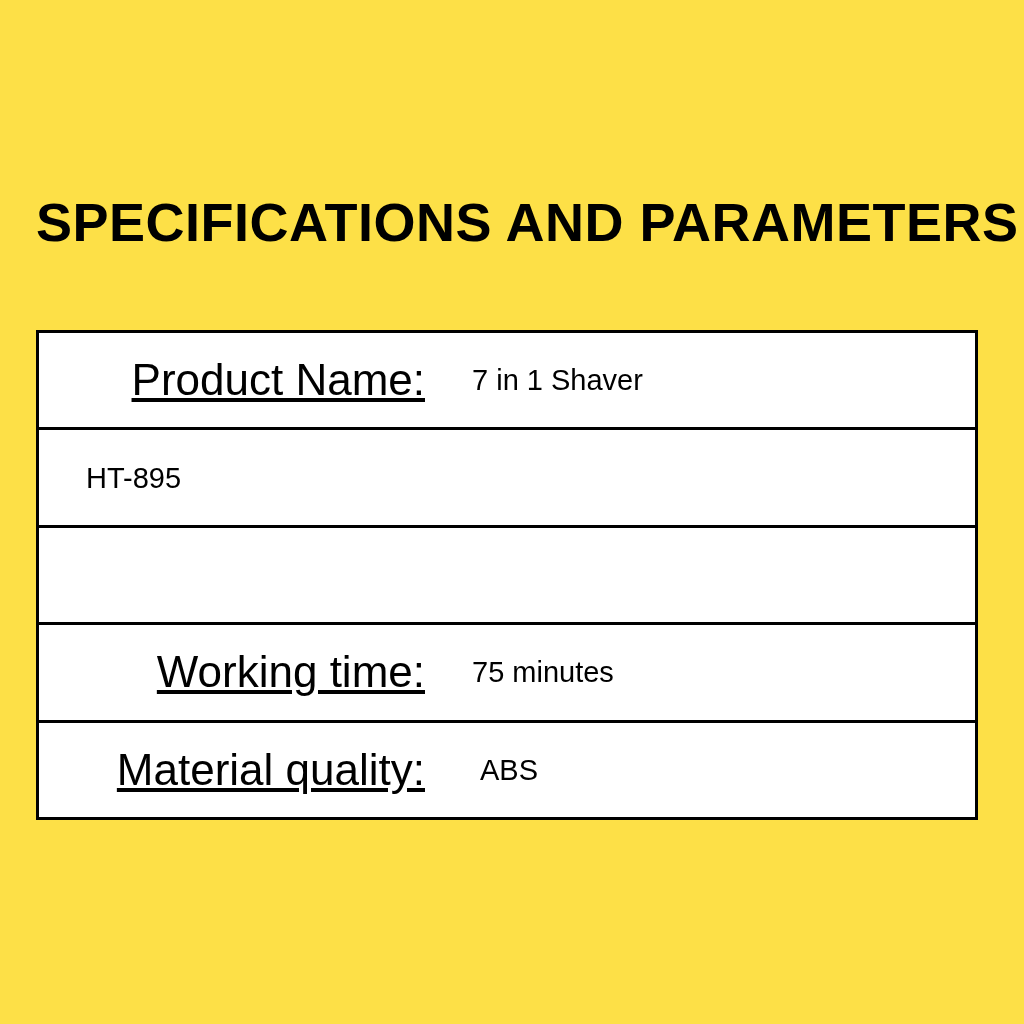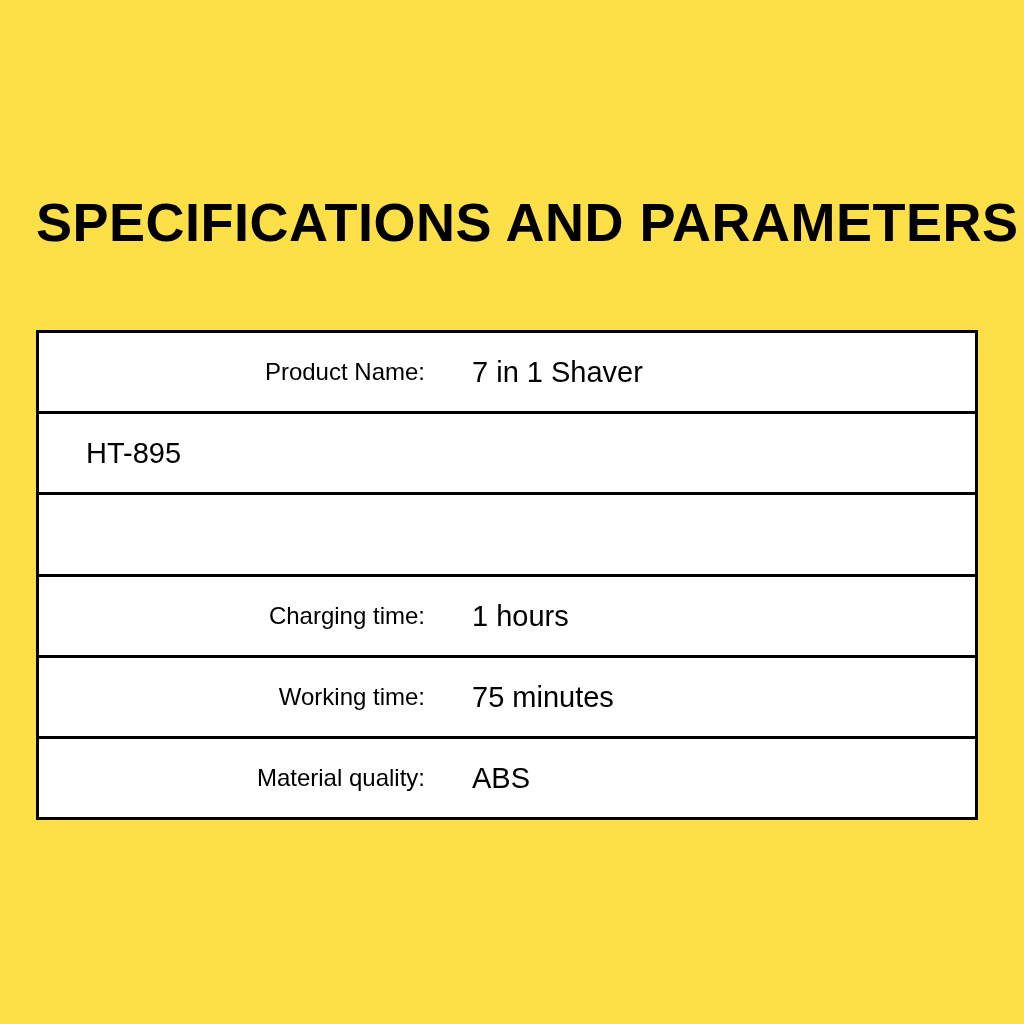--- a/index.html
+++ b/index.html
@@ -56,31 +56,33 @@
     flex: 1 1 0;
     display: flex;
     flex-direction: row;
     align-items: center;
     box-sizing: border-box;
     border-bottom: 3px solid #000000;
     background: #ffffff;
   }
   .spec-row:last-child {
     border-bottom: none;
+    gap: 8px;
   }
 
   .spec-label {
     box-sizing: border-box;
     width: 386px;           
     padding-right: 0px;
     text-align: right;
-    font-size: 24px;
+    font-size: 44px;
     line-height: 40px;
     white-space: nowrap;
     color: #000000;
+    text-decoration: underline;
   }
 
   .spec-value {
     box-sizing: border-box;
     flex: 1 1 auto;
     padding-left: 47px;     
     text-align: left;
     font-size: 29px;
     line-height: 40px;
     white-space: pre;       
@@ -101,24 +103,20 @@
       <div class="spec-value">7 in 1 Shaver</div>
     </div>
 
     <div class="spec-row">
       <div class="spec-value">HT-895</div>
     </div>
 
     <div class="spec-row">
     </div>
 
-    <div class="spec-row">
-      <div class="spec-label">Charging time:</div>
-      <div class="spec-value">1 hours</div>
-    </div>
 
     <div class="spec-row">
       <div class="spec-label">Working time:</div>
       <div class="spec-value">75 minutes</div>
     </div>
 
     <div class="spec-row">
       <div class="spec-label">Material quality:</div>
       <div class="spec-value">ABS</div>
     </div>

